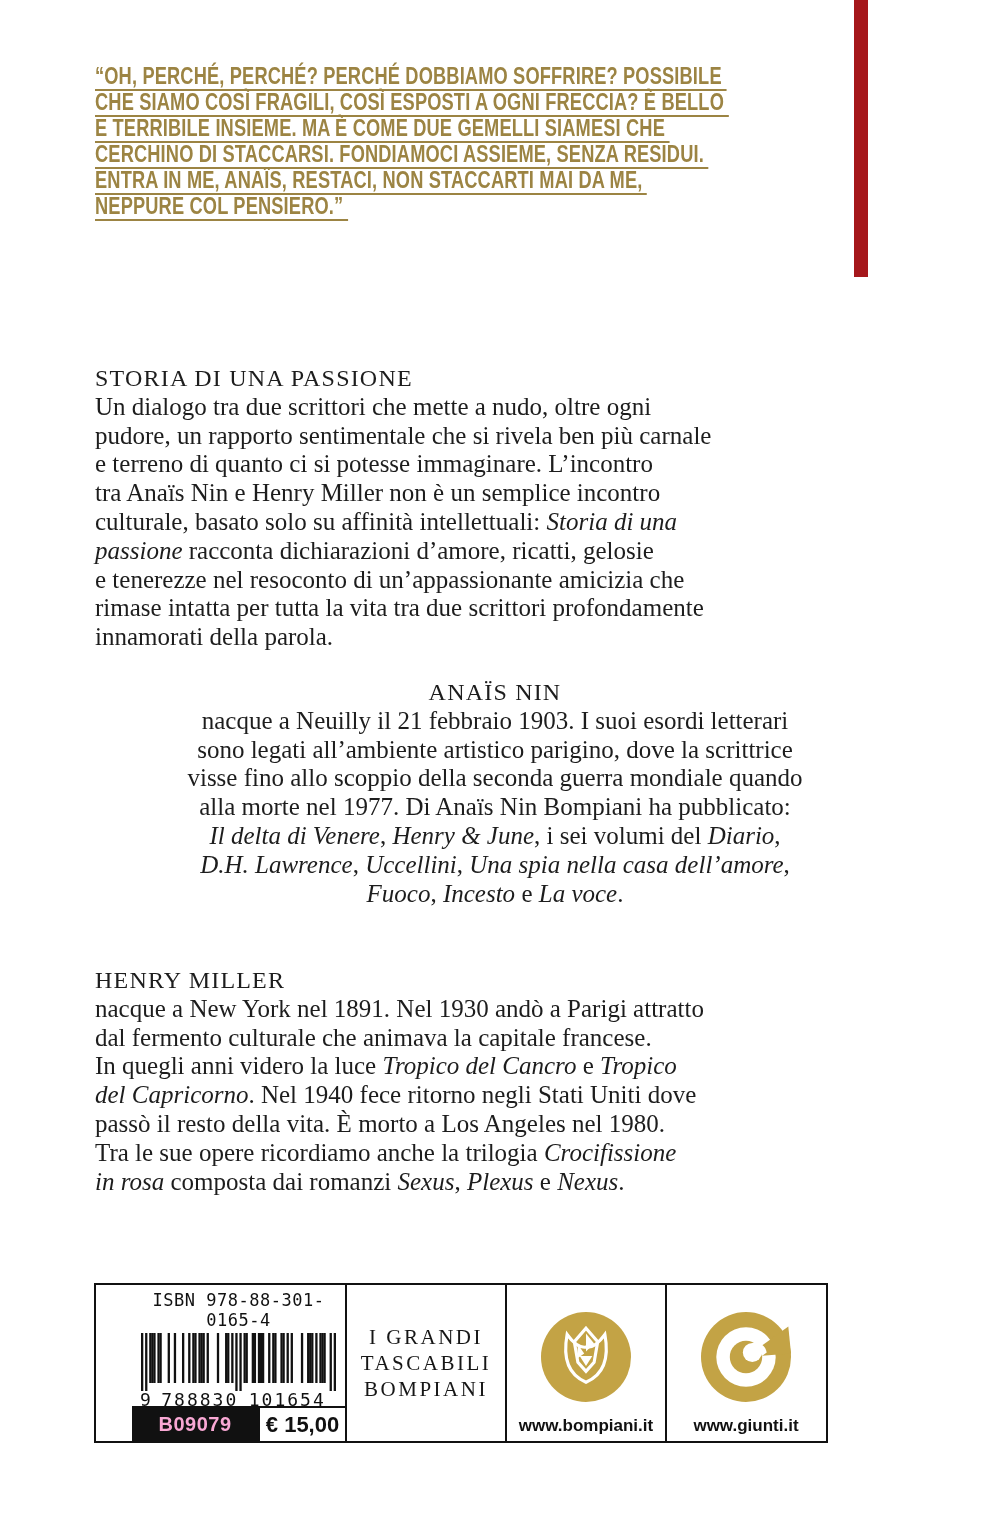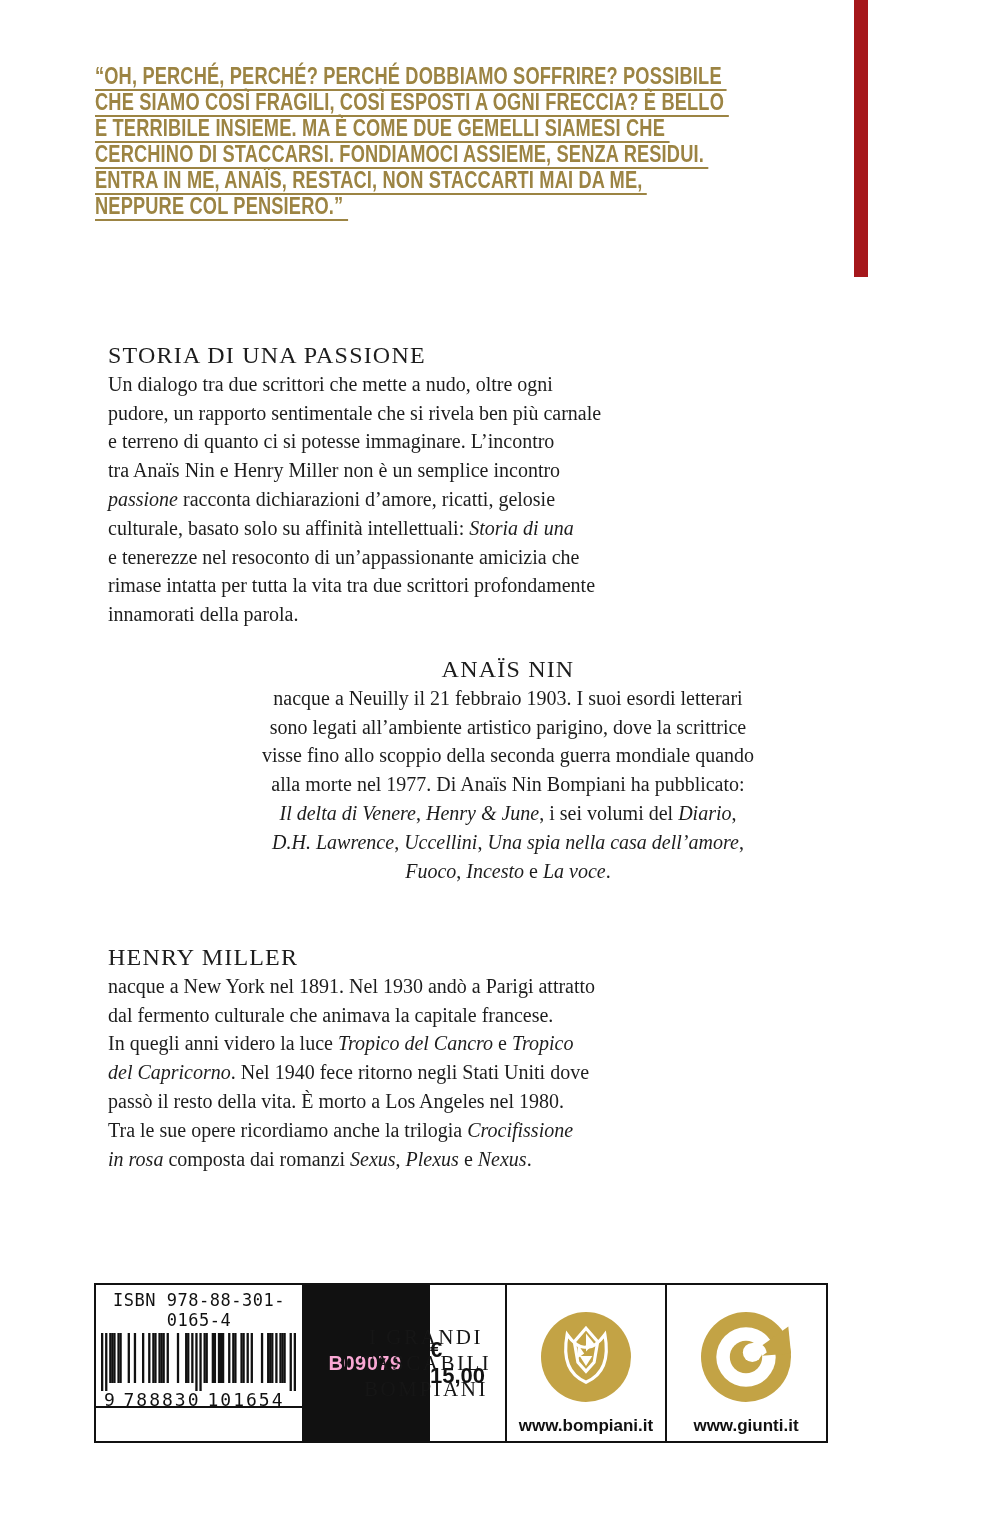--- a/index.html
+++ b/index.html
@@ -10,34 +10,34 @@
   .edge-bar{position:absolute;top:0;right:0;width:14px;height:277px;}
 
   
   .quote{position:absolute;left:95px;top:66px;width:870px;
          transform:scaleX(0.76);transform-origin:left top;
          font-family:"Liberation Sans",sans-serif;font-weight:bold;}
   .quote-line{display:table;white-space:nowrap;font-size:24px;line-height:20px;
               letter-spacing:.2px;padding:0 6px 3px 0;border-bottom:2px solid;margin-bottom:1px;}
 
   
-  .section{position:absolute;left:108px;width:800px;}
+  .section{position:absolute;left:95px;width:800px;margin-top:23px;}
   .sec-heading{font-size:24px;line-height:28.8px;letter-spacing:1.2px;white-space:nowrap;}
-  .sec-line{font-size:20px;line-height:28.8px;white-space:nowrap;}
+  .sec-line{font-size:25px;line-height:28.8px;white-space:nowrap;}
   .sec-line i{font-style:italic;}
   #section-0{top:341px;}
   #section-1{top:655px;text-align:center;}
   #section-2{top:943px;}
 
   
   .footer-strip{position:absolute;left:94px;top:1283px;width:734px;height:160px;
                 display:flex;border:2px solid #111;box-sizing:border-box;background:#fff;}
   .cell{box-sizing:border-box;}
   .cell+.cell{border-left:2px solid #111;}
-  .cell-barcode{width:249px;display:flex;flex-direction:row;}
+  .cell-barcode{width:249px;display:flex;flex-direction:column;padding-left:36px;}
   .isbn-box{height:123px;border-bottom:2px solid #111;box-sizing:border-box;text-align:center;}
   .isbn-label{font-family:"DejaVu Sans Mono",monospace;font-size:17px;letter-spacing:.5px;
               padding-top:5px;color:#111;}
   .barcode-svg{display:block;margin:3px auto 0 auto;}
   .digits-row{display:flex;align-items:center;padding:0 14px 0 8px;margin-top:-2px;
               font-family:"DejaVu Sans Mono",monospace;font-size:18px;color:#111;}
   .digits-row .d9{width:16px;text-align:left;}
   .digits-row .grp{flex:1;text-align:center;letter-spacing:2px;}
   .code-row{flex:1;display:flex;}
   .code-box{width:126px;background:#111;color:#f9a8d4;display:flex;align-items:center;justify-content:center;
@@ -73,22 +73,22 @@
       <div class="quote-line" style="border-color: rgb(156, 132, 67);">ENTRA IN ME, ANAÏS, RESTACI, NON STACCARTI MAI DA ME,</div>
       <div class="quote-line" style="border-color: rgb(156, 132, 67);">NEPPURE COL PENSIERO.”</div>
     </div>
 
   <div class="section" id="section-0">
       <div class="sec-heading">STORIA DI UNA PASSIONE</div>
       <div class="sec-line"><span>Un dialogo tra due scrittori che mette a nudo, oltre ogni</span></div>
       <div class="sec-line"><span>pudore, un rapporto sentimentale che si rivela ben più carnale</span></div>
       <div class="sec-line"><span>e terreno di quanto ci si potesse immaginare. L’incontro</span></div>
       <div class="sec-line"><span>tra Anaïs Nin e Henry Miller non è un semplice incontro</span></div>
+      <div class="sec-line"><span>culturale, basato solo su affinità intellettuali: </span><i>Storia di una</i></div>
       <div class="sec-line"><i>passione</i><span> racconta dichiarazioni d’amore, ricatti, gelosie</span></div>
-      <div class="sec-line"><span>culturale, basato solo su affinità intellettuali: </span><i>Storia di una</i></div>
       <div class="sec-line"><span>e tenerezze nel resoconto di un’appassionante amicizia che</span></div>
       <div class="sec-line"><span>rimase intatta per tutta la vita tra due scrittori profondamente</span></div>
       <div class="sec-line"><span>innamorati della parola.</span></div>
     </div>
   <div class="section" id="section-1">
       <div class="sec-heading">ANAÏS NIN</div>
       <div class="sec-line"><span>nacque a Neuilly il 21 febbraio 1903. I suoi esordi letterari</span></div>
       <div class="sec-line"><span>sono legati all’ambiente artistico parigino, dove la scrittrice</span></div>
       <div class="sec-line"><span>visse fino allo scoppio della seconda guerra mondiale quando</span></div>
       <div class="sec-line"><span>alla morte nel 1977. Di Anaïs Nin Bompiani ha pubblicato:</span></div>

